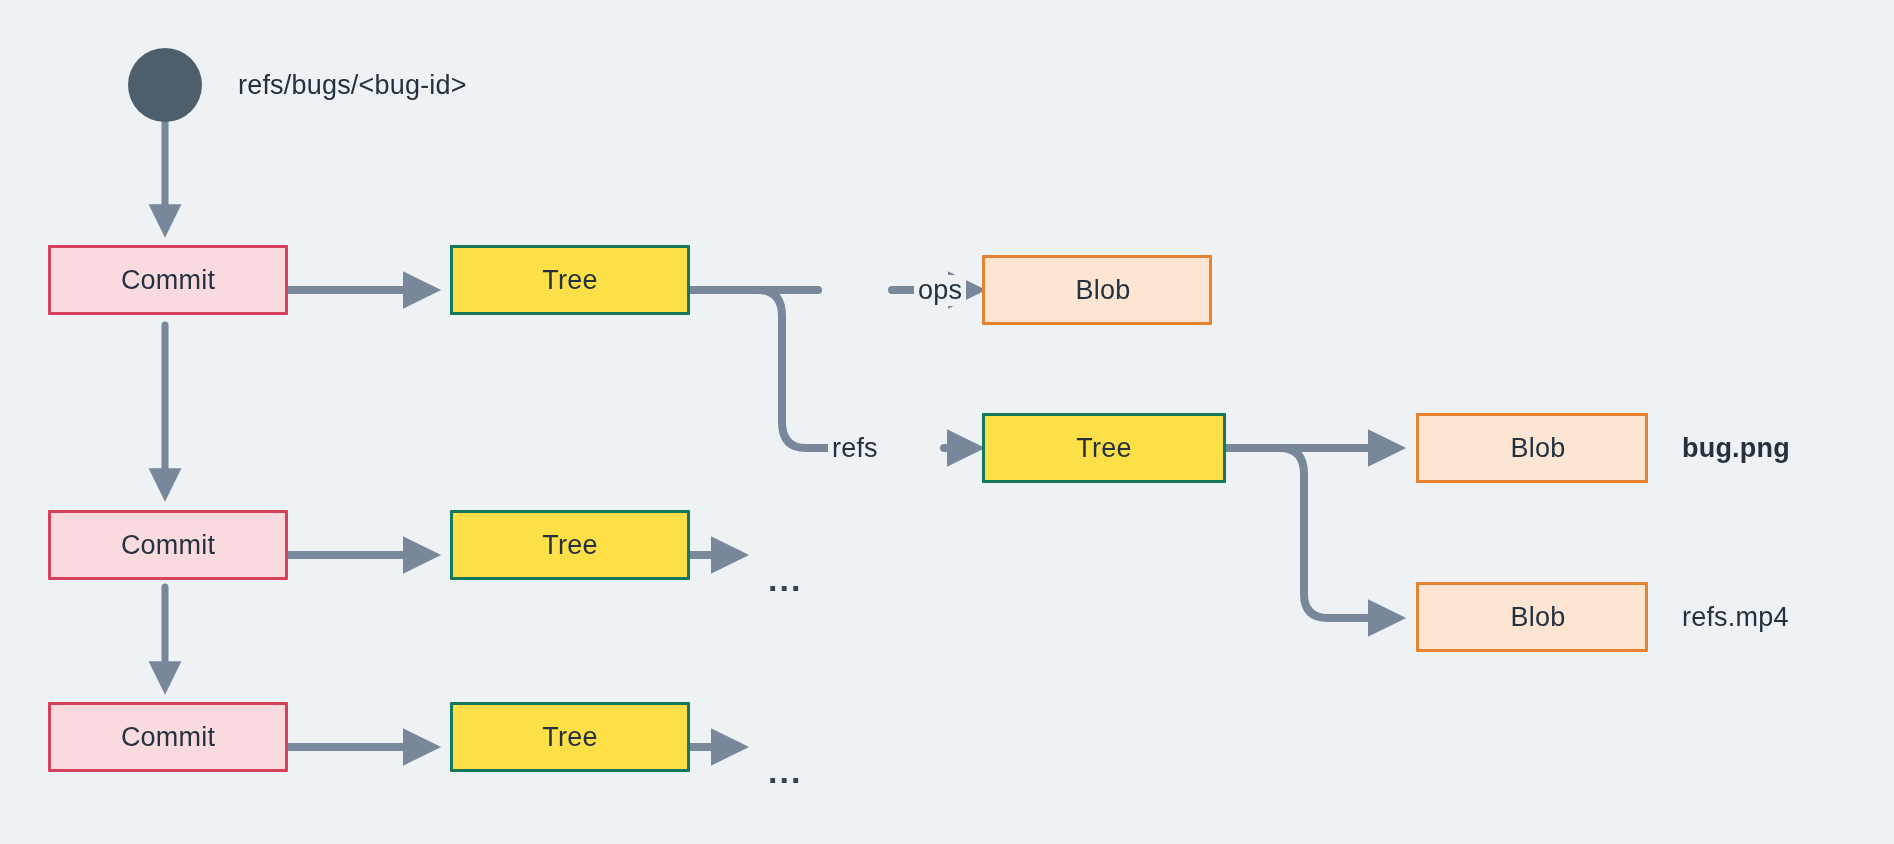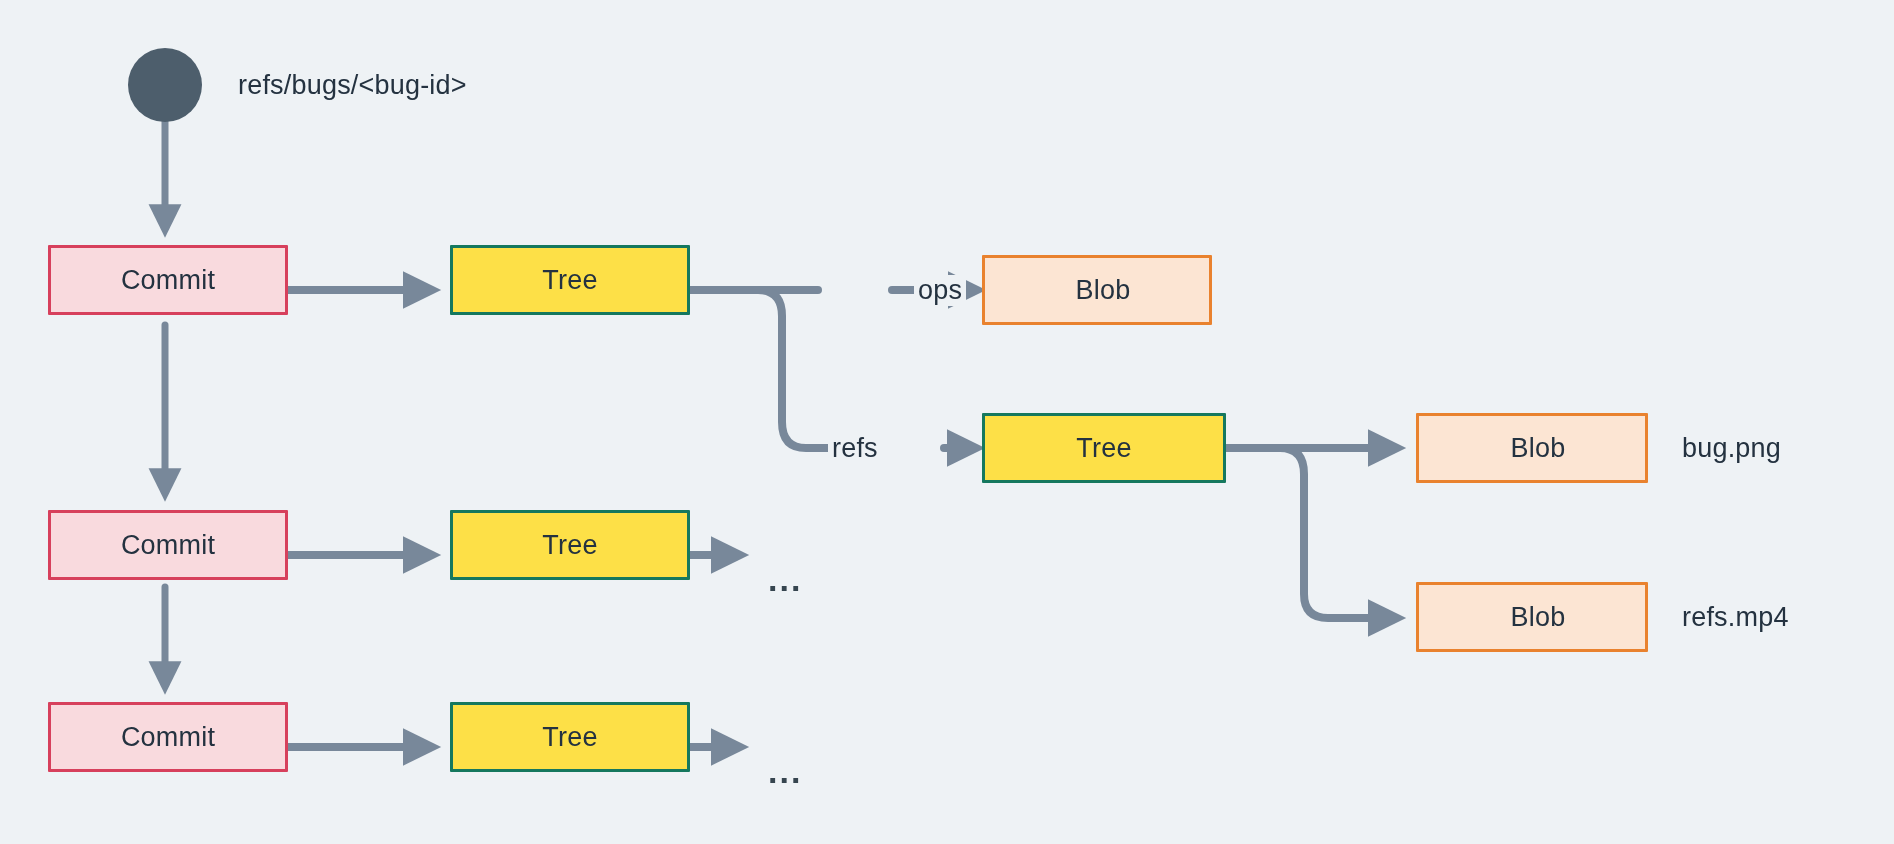--- a/index.html
+++ b/index.html
@@ -163,16 +163,16 @@
     <span>Tree</span>
   </div>
 
   <div class="node node-blob" style="left:1416px; top:413px; width:232px; height:70px;">
     <span>Blob</span>
   </div>
   <div class="node node-blob" style="left:1416px; top:582px; width:232px; height:70px;">
     <span>Blob</span>
   </div>
 
-  <div class="plain-label" style="left:1682px; top:433px;">bug.png</div>
+  <div class="plain-label" style="left:1682px; top:433px;font-weight:bold;">bug.png</div>
   <div class="plain-label" style="left:1682px; top:602px;">refs.mp4</div>
 
 </div>
 
 </body></html>

